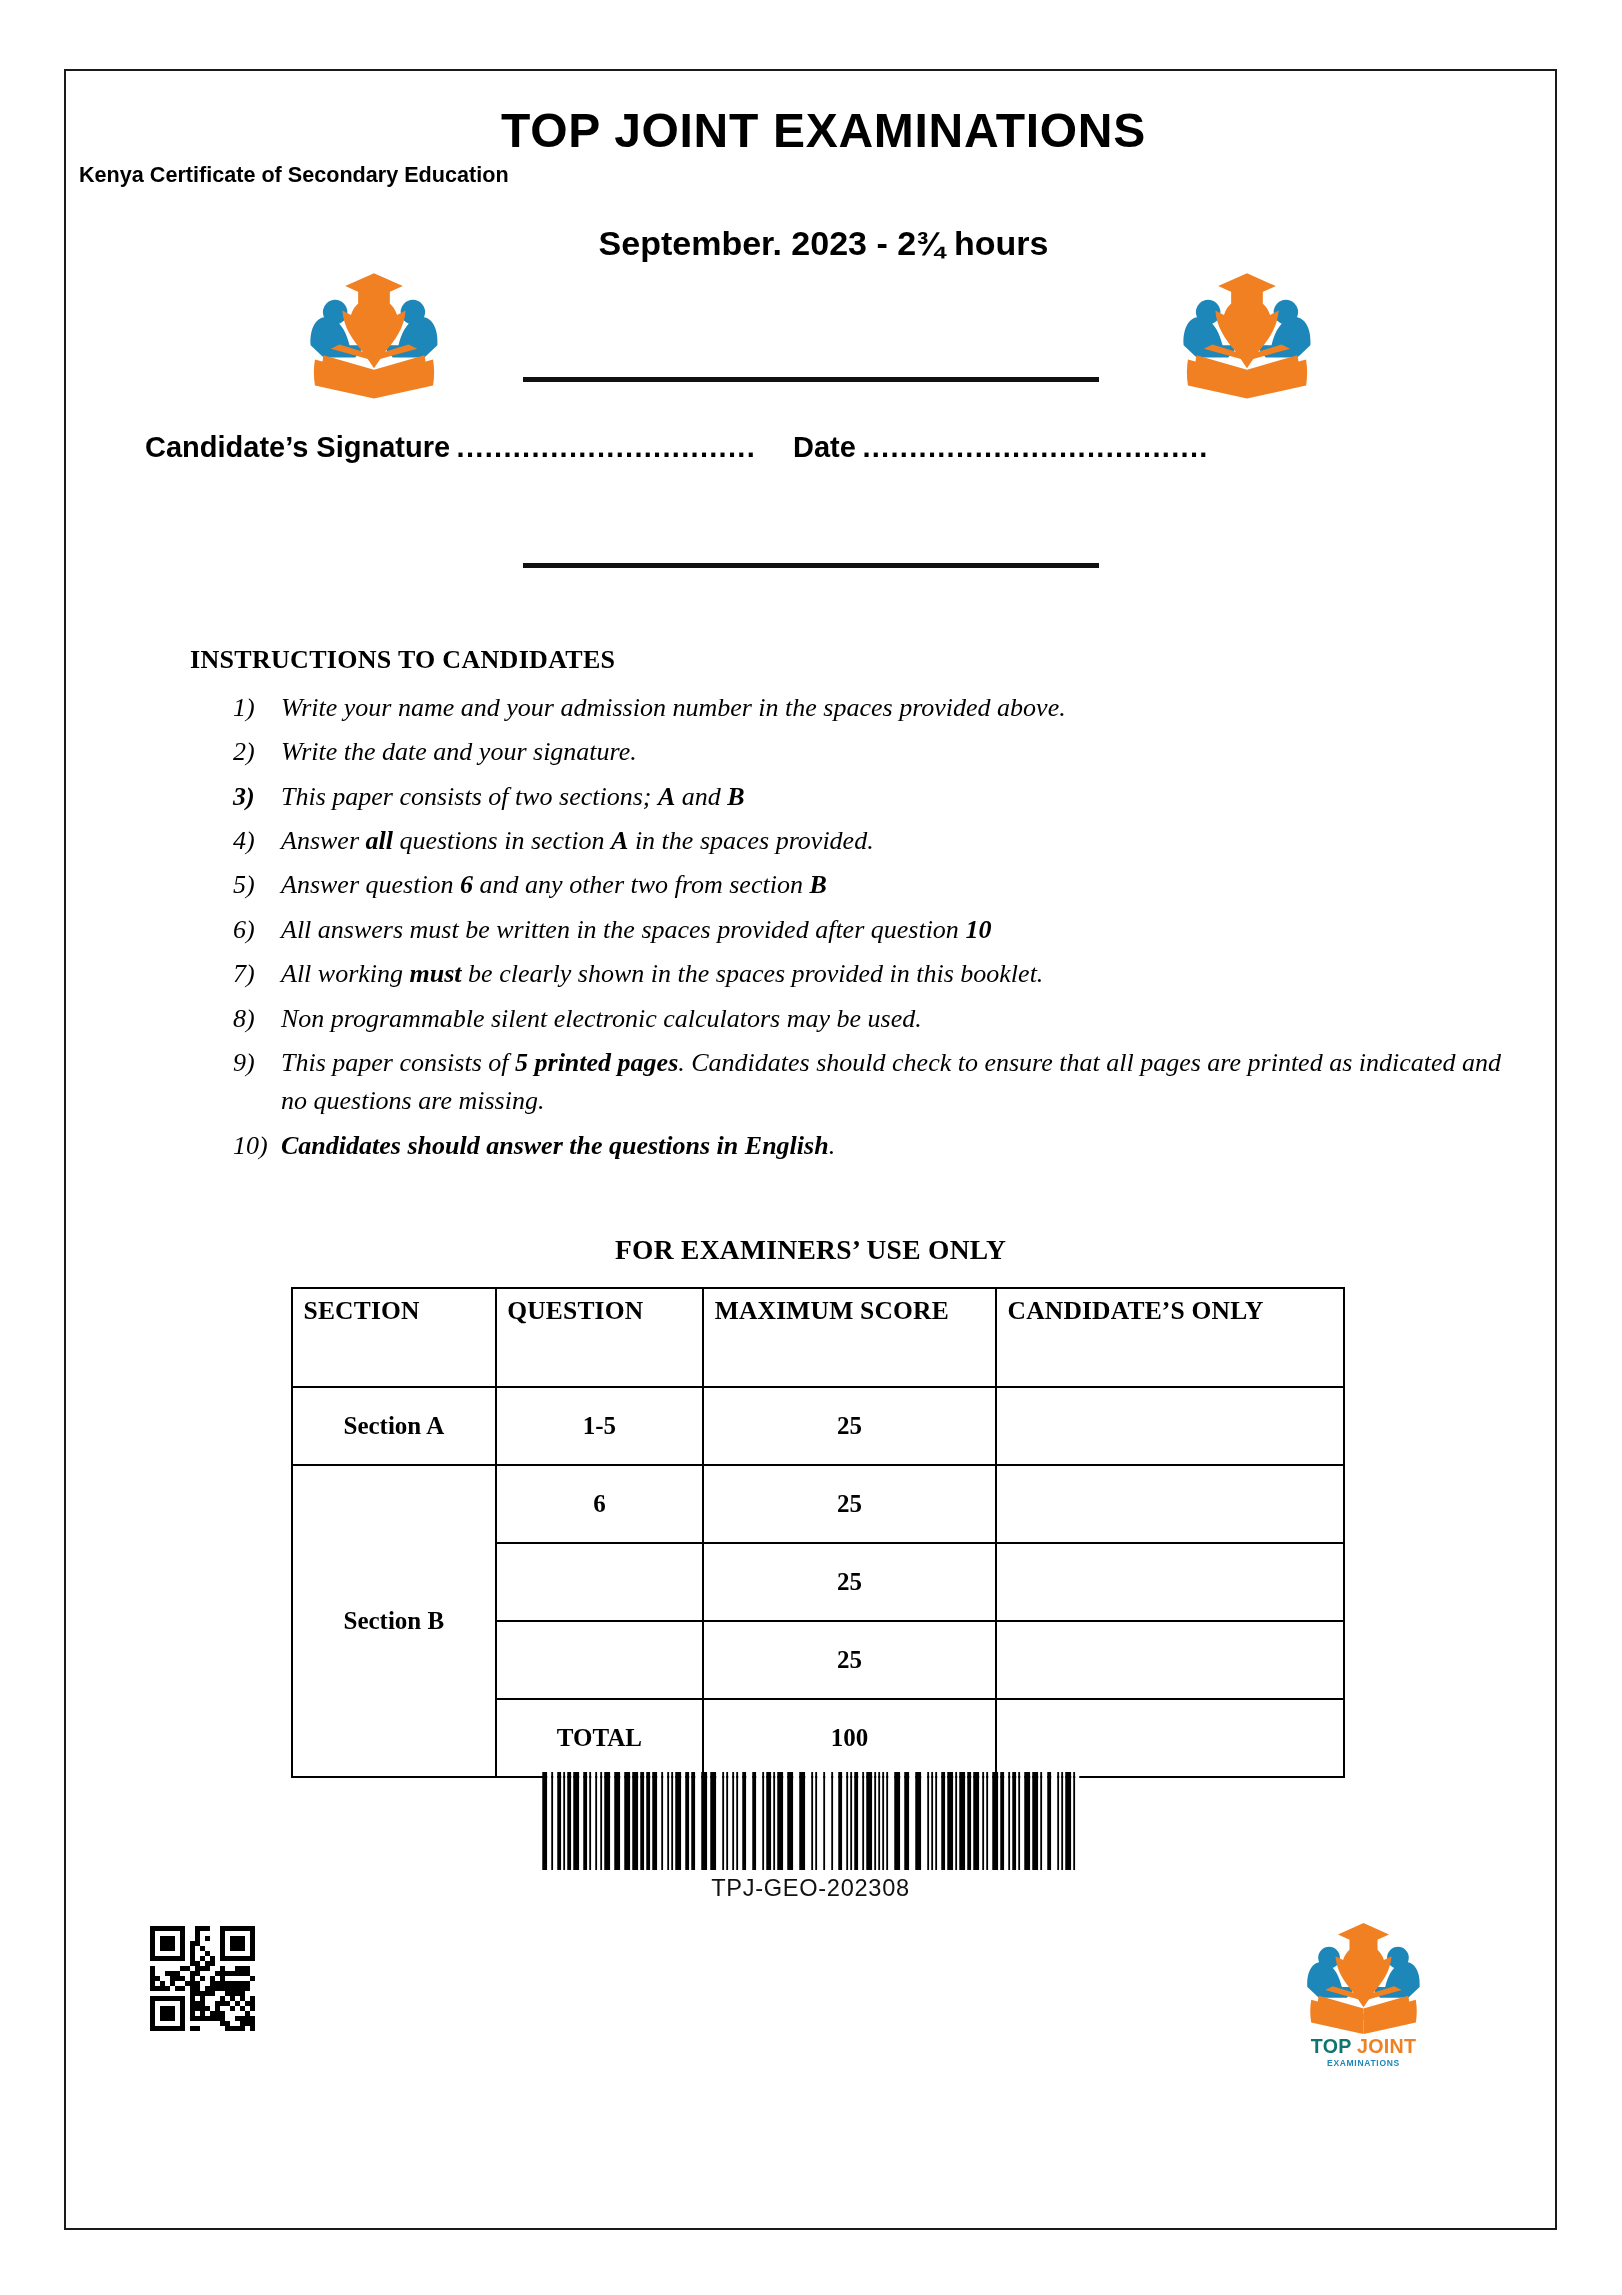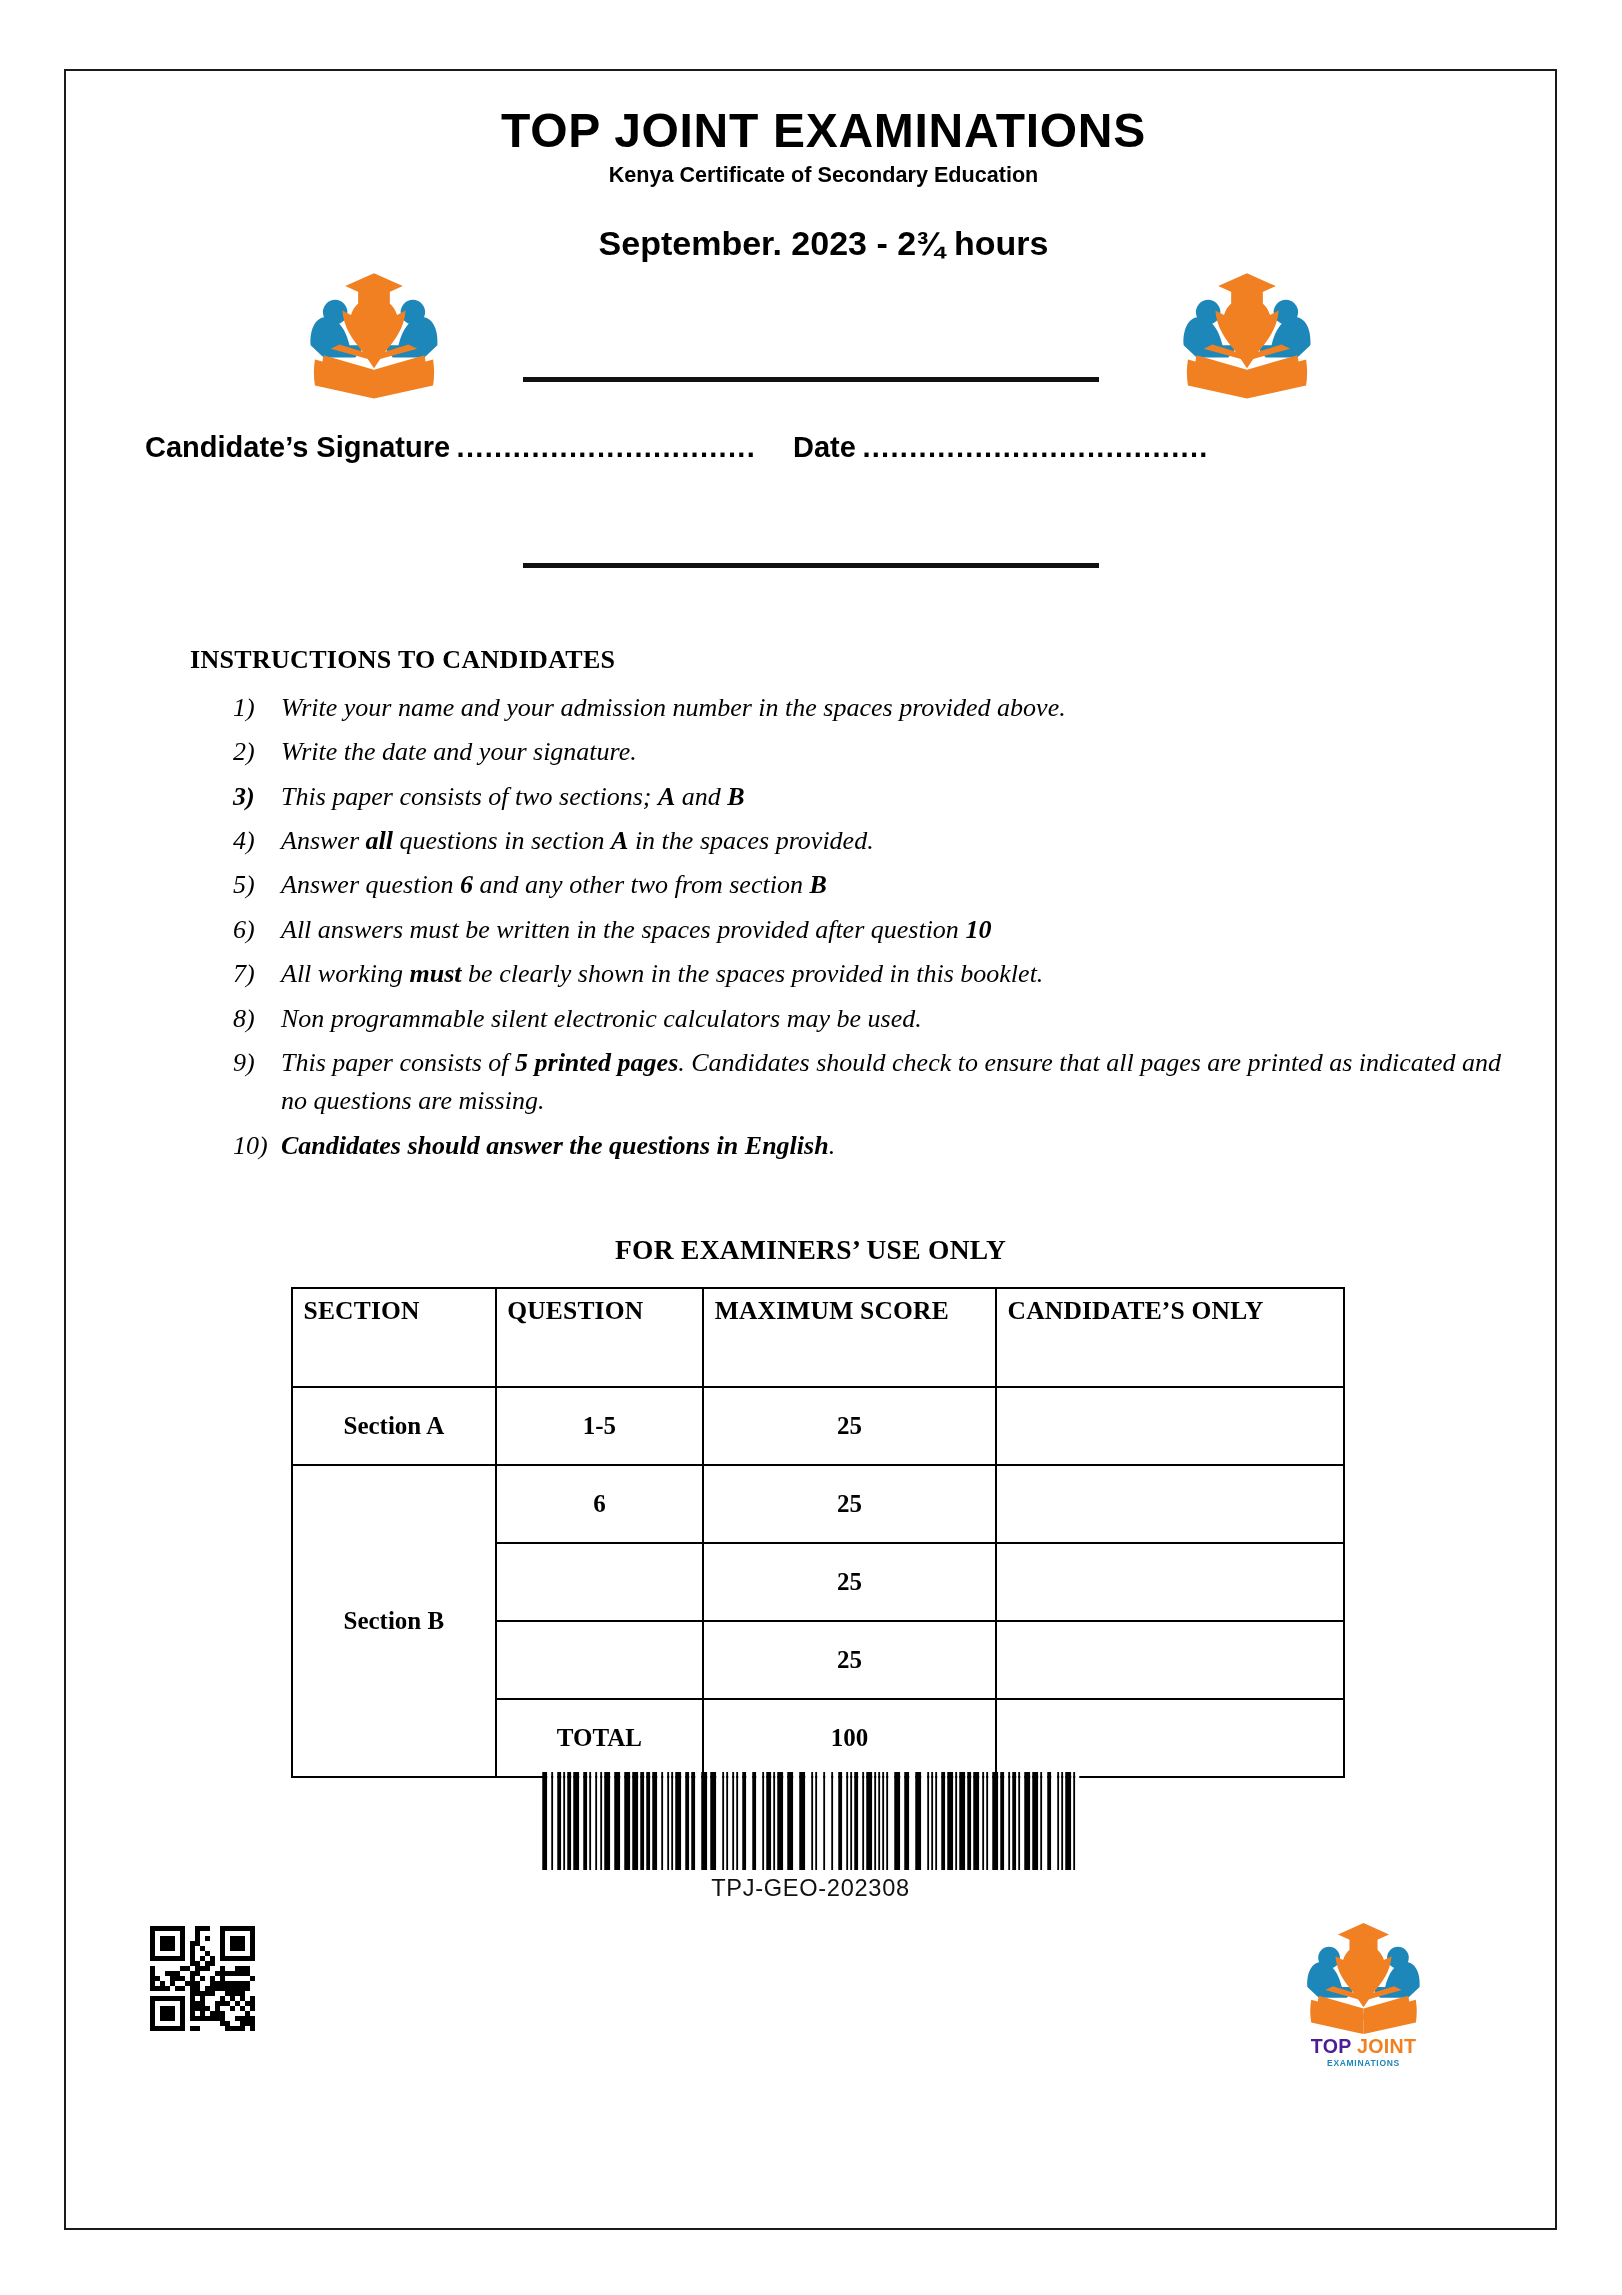--- a/index.html
+++ b/index.html
@@ -42,21 +42,20 @@
   }
   .exam-title {
     text-align: center;
     font-family: "Liberation Sans", sans-serif;
     font-weight: bold;
     font-size: 48px;
     letter-spacing: 0.7px;
     line-height: 1.0;
   }
   .exam-subtitle {
-    text-align: center;
     font-family: "Liberation Sans", sans-serif;
     font-weight: bold;
     font-size: 21.6px;
     margin-top: 9.2px;
     line-height: 1.0;
   }
 
   
   .title-row {
     position: relative;
@@ -296,21 +295,21 @@
   }
   .footer-logo-mark { width: 131px; height: 118px; margin: 0 auto; display: block; }
   .footer-logo-text {
     font-family: "Liberation Sans", sans-serif;
     font-weight: bold;
     font-size: 19.6px;
     letter-spacing: 0.3px;
     line-height: 1;
     margin-top: 1.3px;
   }
-  .footer-logo-text .t1 { color: #4c1d95; margin-top: 44px; }
+  .footer-logo-text .t1 { color: #0f766e; margin-top: 44px; }
   .footer-logo-text .t2 { color: #F08021; }
   .footer-logo-sub {
     font-family: "Liberation Sans", sans-serif;
     font-weight: bold;
     font-size: 8.5px;
     color: #1C87B8;
     letter-spacing: 0.7px;
     margin-top: 1.3px;
   }
 </style>

